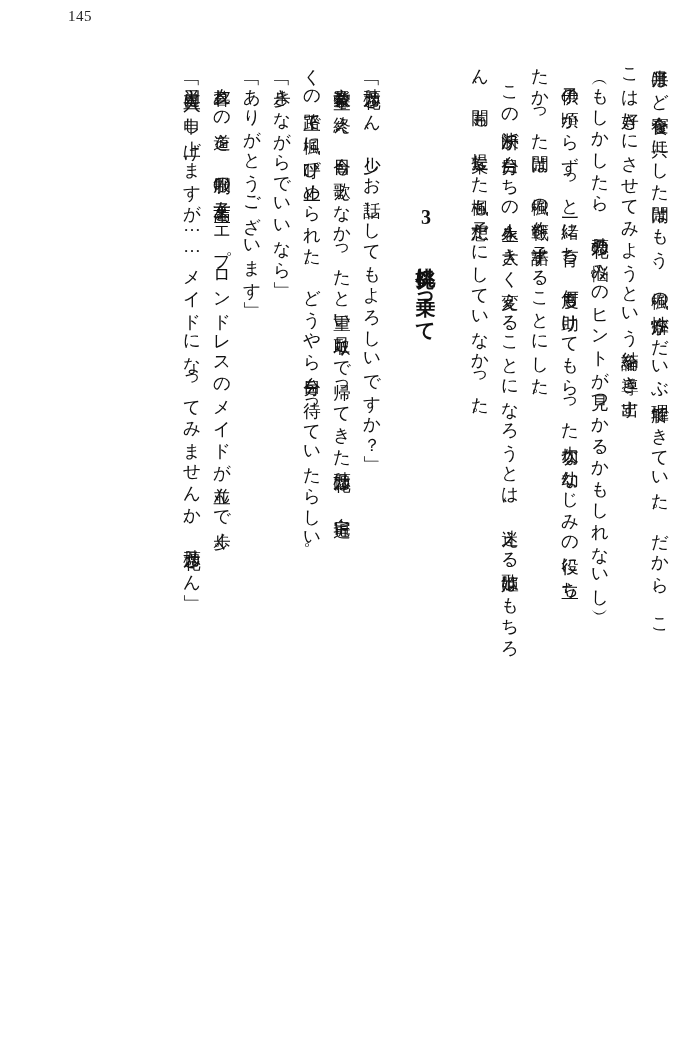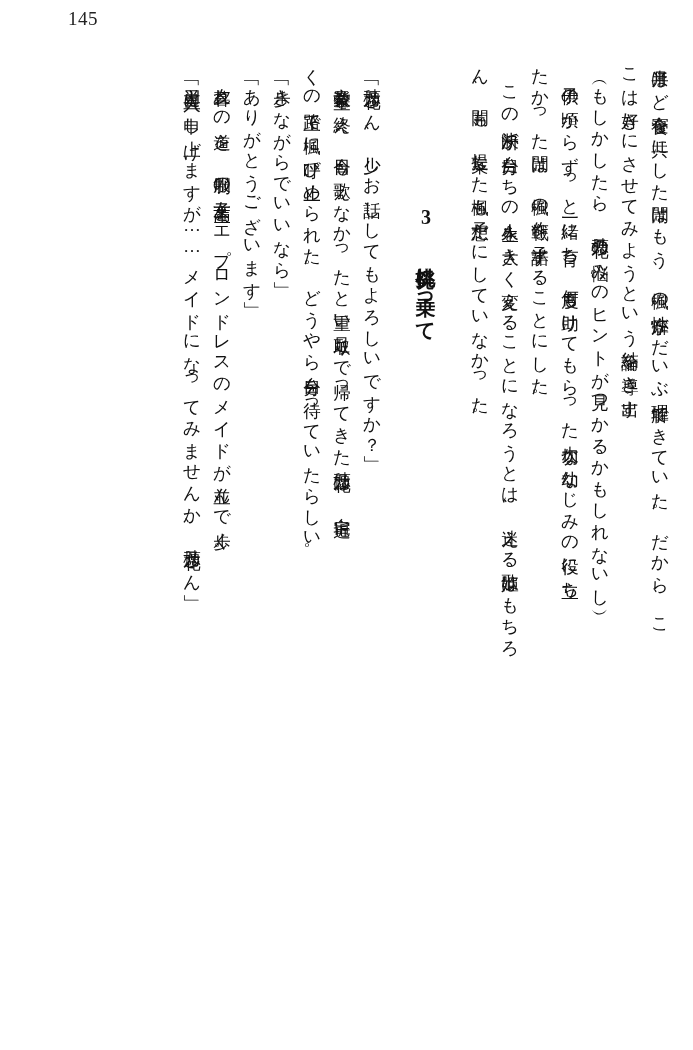--- a/index.html
+++ b/index.html
@@ -18,21 +18,21 @@
   .page {
     position: relative;
     width: 693px;
     height: 1050px;
     box-sizing: border-box;
   }
   .page-number {
     position: absolute;
     top: 8px;
     left: 68px;
-    font-size: 19px;
+    font-size: 15px;
     letter-spacing: 0.5px;
     color: #222;
     font-family: "Liberation Serif", "DejaVu Serif", serif;
   }
   .body-area {
     position: absolute;
     top: 56px;
     left: 28px;
     width: 640px;
     height: 960px;

